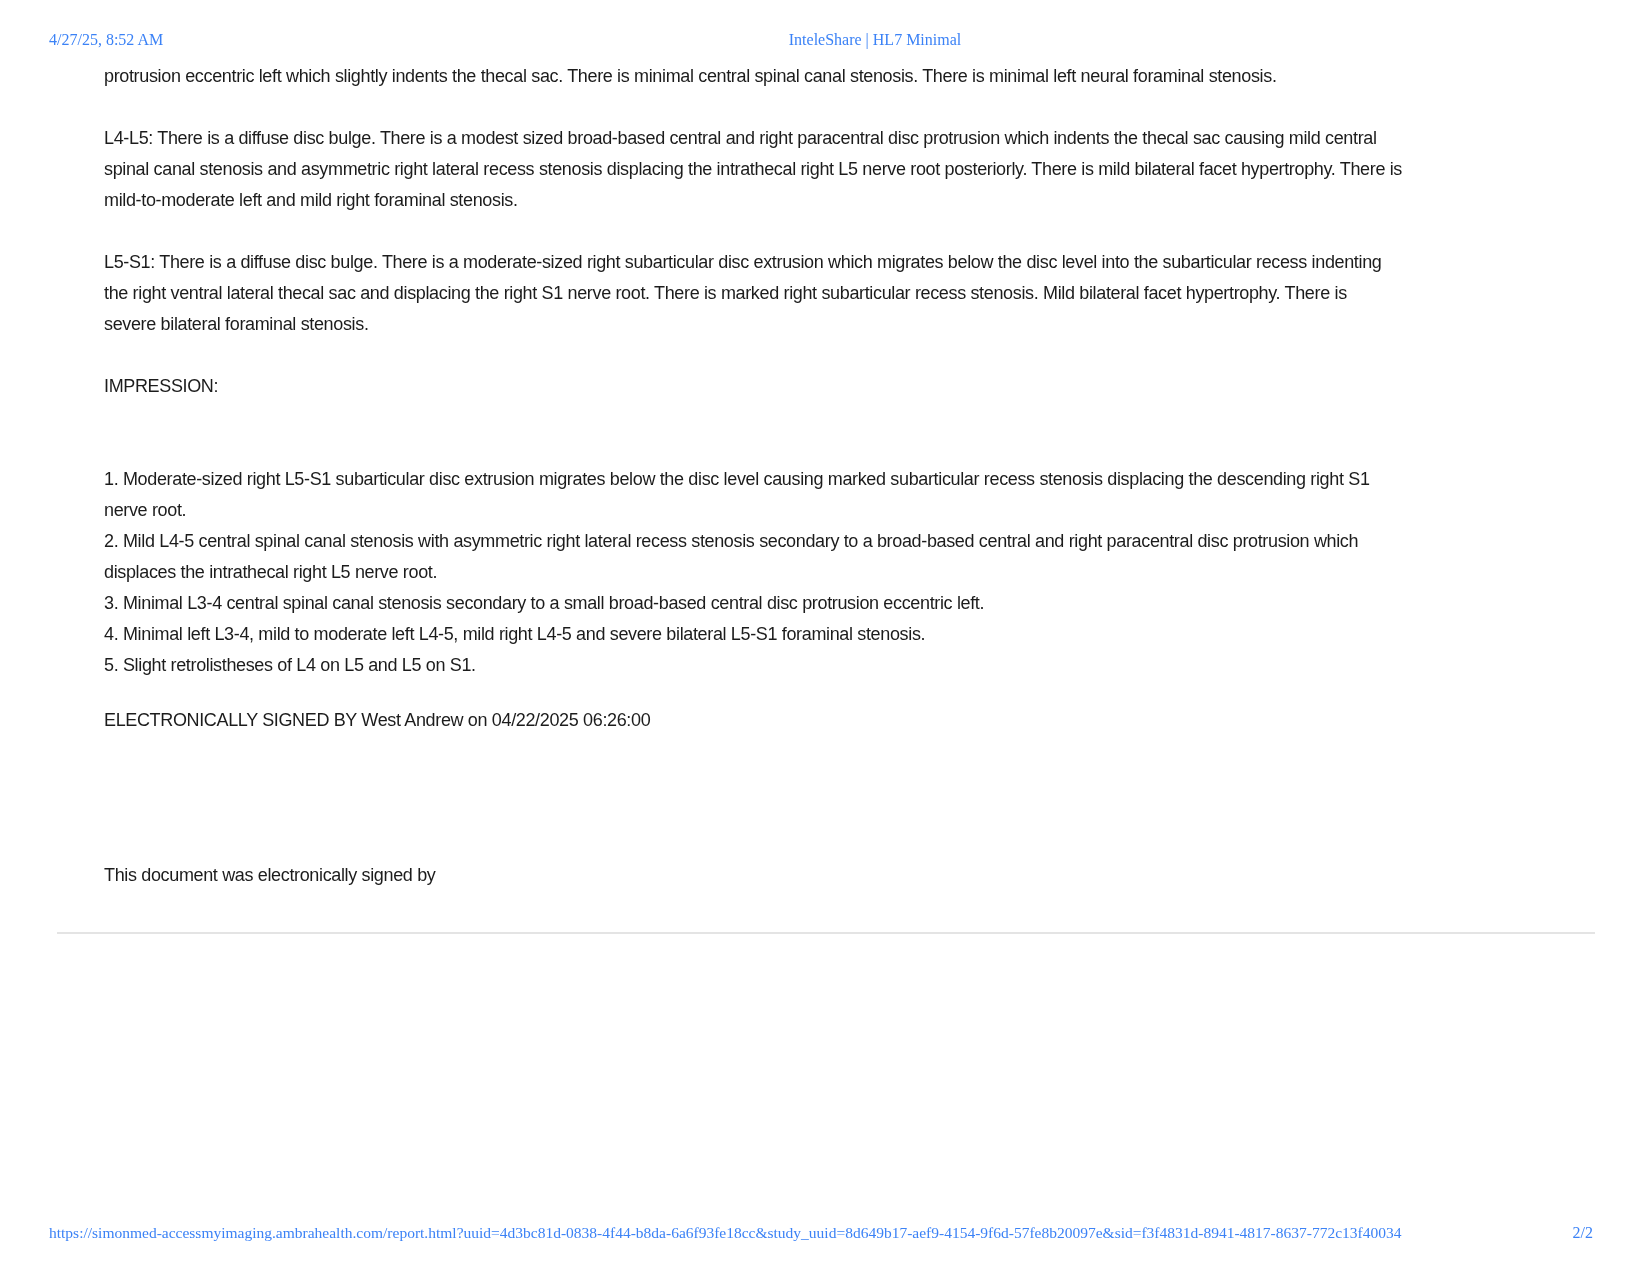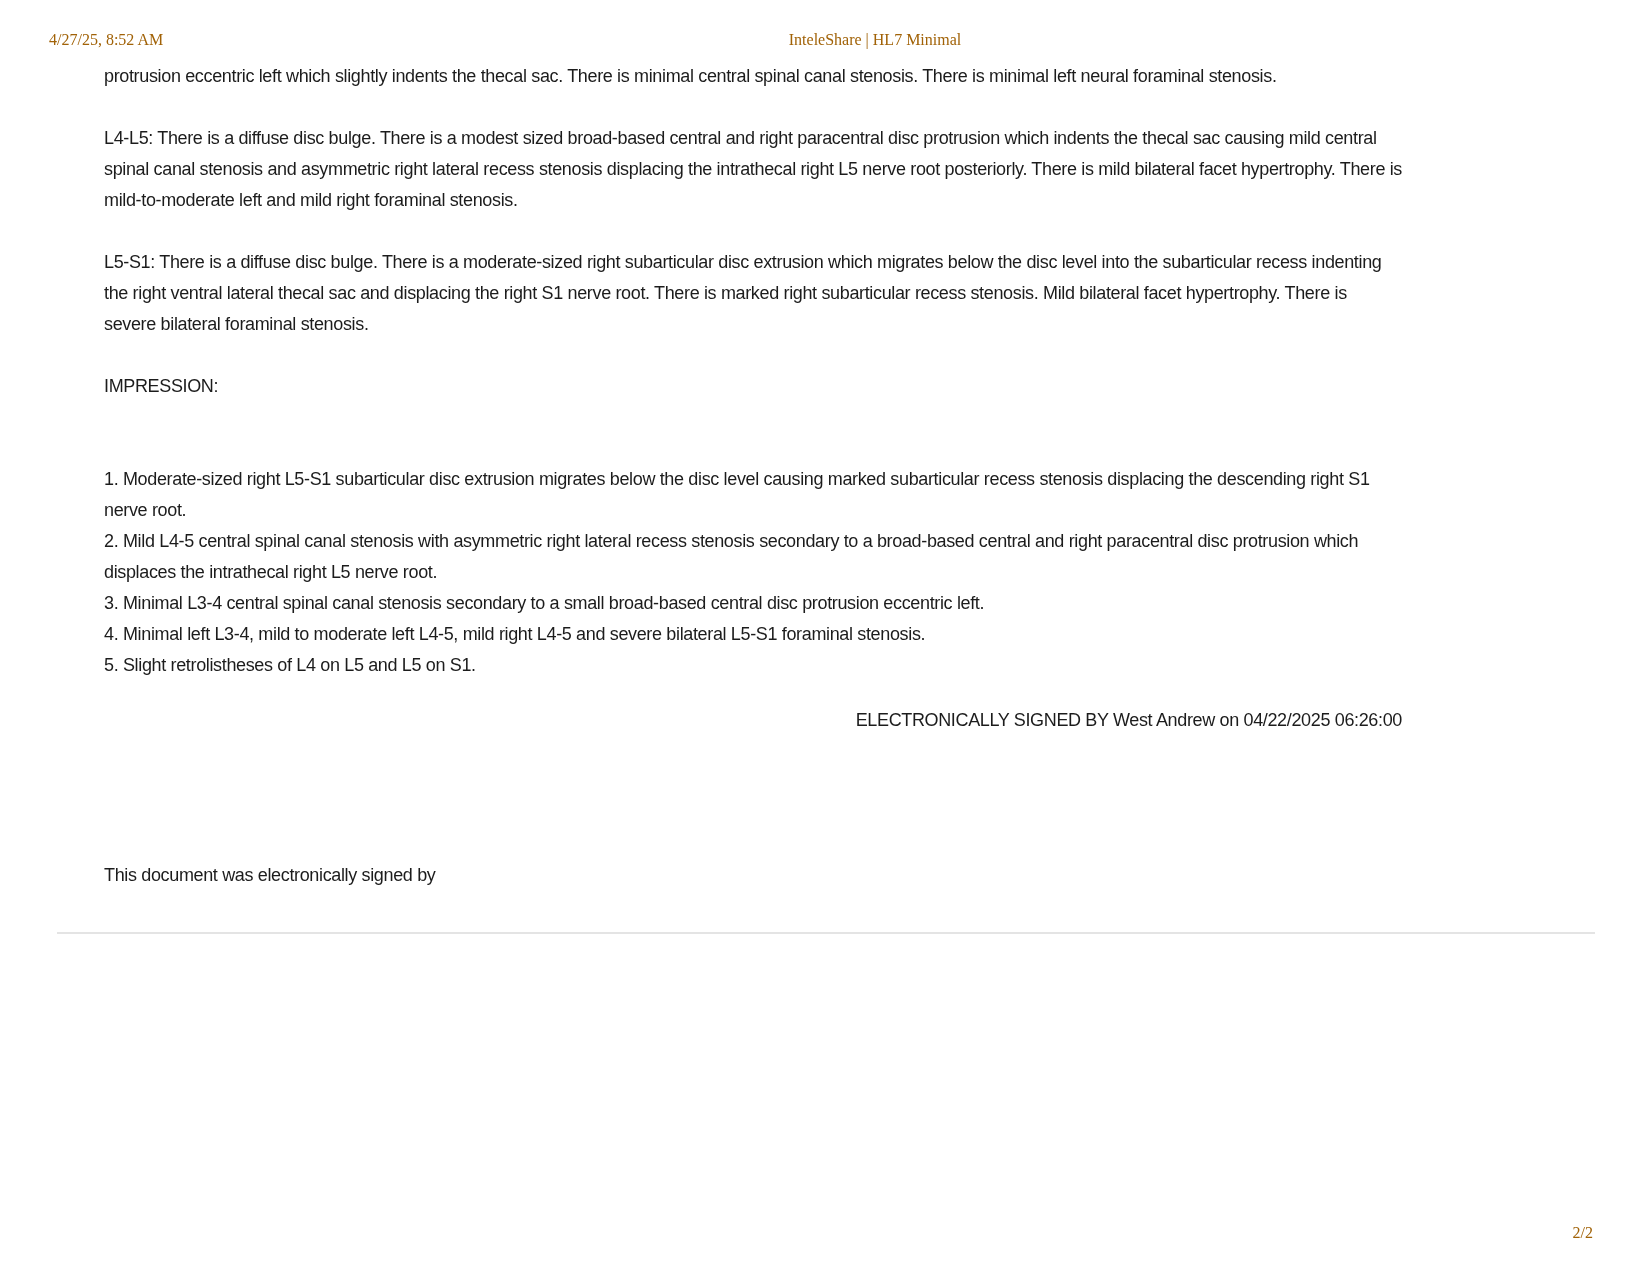--- a/index.html
+++ b/index.html
@@ -10,21 +10,21 @@
     height: 1275px;
     background: #ffffff;
     overflow: hidden;
     font-family: "Liberation Sans", sans-serif;
   }
   
   .print-chrome {
     position: absolute;
     font-family: "Liberation Serif", serif;
     font-size: 16px;
-    color: #a16207;
+    color: #3b82f6;
     white-space: nowrap;
   }
   .ph-date  { left: 49px; top: 31px; }
   .ph-title { left: 875px; top: 31px; transform: translateX(-50%); }
   .pf-url   { left: 49px; top: 1224px; font-size: 15.5px; }
   .pf-page  { right: 57px; top: 1224px; }
   
   .report-body {
     position: absolute;
     left: 104px;
@@ -32,21 +32,21 @@
     width: 1298px;
     font-size: 18px;
     line-height: 31px;
     letter-spacing: -0.35px;
     color: #1c1c1c;
   }
   .report-body p { margin: 0 0 31px 0; }
   .impression-heading { margin-bottom: 62px !important; }
   .impression-list p { margin: 0; }
   .impression-list { margin-bottom: 24px; }
-  .signature-line { margin-bottom: 124px !important; text-align: right; }
+  .signature-line { margin-bottom: 124px !important; }
   .signed-note { margin-bottom: 0 !important; }
   
   .signature-rule {
     position: absolute;
     left: 57px;
     top: 932px;
     width: 1538px;
     height: 0;
     border-top: 2px solid #e4e4e4;
   }
@@ -74,15 +74,16 @@
       <p>5. Slight retrolistheses of L4 on L5 and L5 on S1.</p>
     </div>
 
     <p class="signature-line">ELECTRONICALLY SIGNED BY West Andrew on 04/22/2025 06:26:00</p>
 
     <p class="signed-note">This document was electronically signed by</p>
   </div>
 
   <div class="signature-rule"></div>
 
+  <span class="print-chrome pf-url">https://simonmed-accessmyimaging.ambrahealth.com/report.html?uuid=4d3bc81d-0838-4f44-b8da-6a6f93fe18cc&amp;study_uuid=8d649b17-aef9-4154-9f6d-57fe8b20097e&amp;sid=f3f4831d-8941-4817-8637-772c13f40034</span>
   <span class="print-chrome pf-page">2/2</span>
 
 </div>
 
 </body></html>

